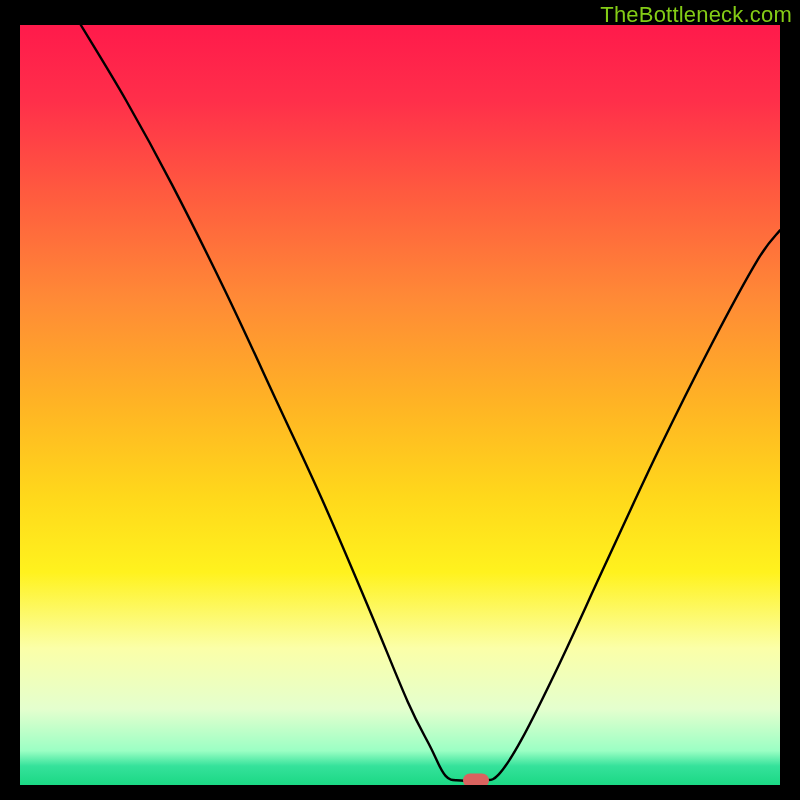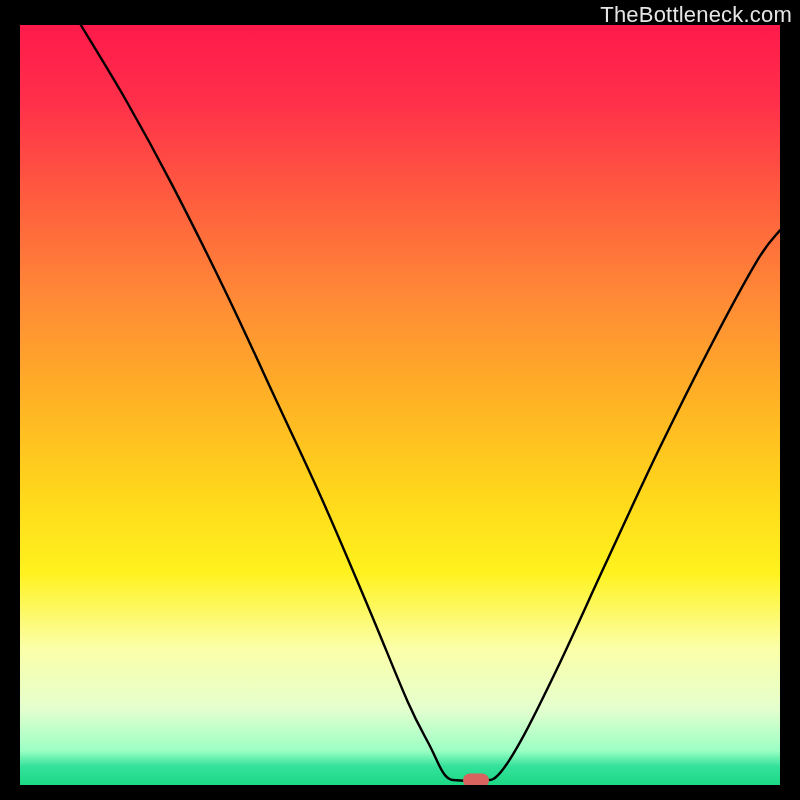--- a/index.html
+++ b/index.html
@@ -14,21 +14,21 @@
   .outer {
     position: relative;
     width: 800px;
     height: 800px;
     background: #000;
   }
   .watermark {
     position: absolute;
     top: 2px;
     right: 8px;
-    color: #e5e5e5;
+    color: #84cc16;
     font-size: 22px;
     font-weight: 500;
     letter-spacing: 0.2px;
     z-index: 20;
   }
   .plot-frame {
     position: absolute;
     left: 20px;
     top: 25px;
     width: 760px;

